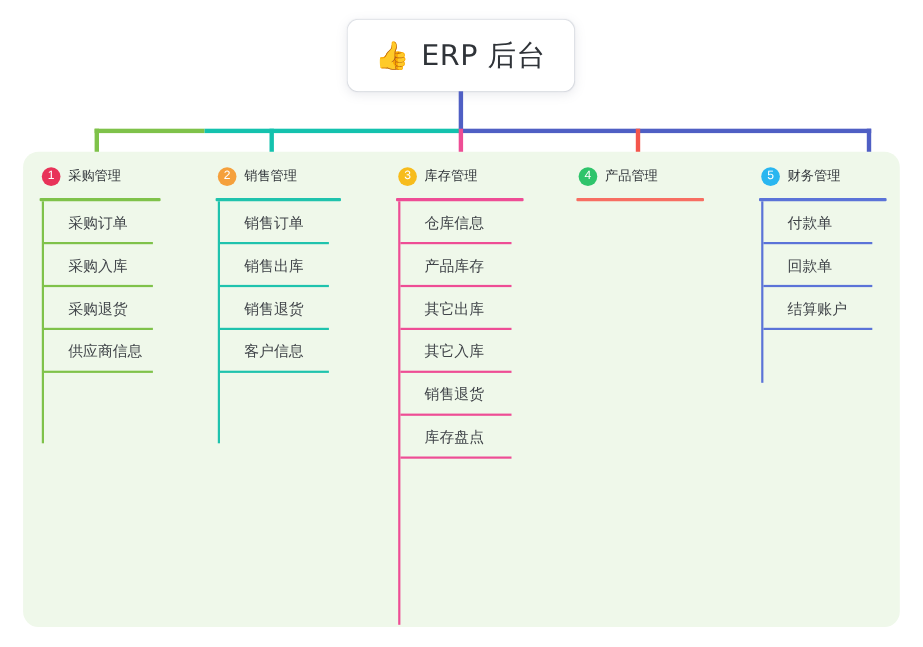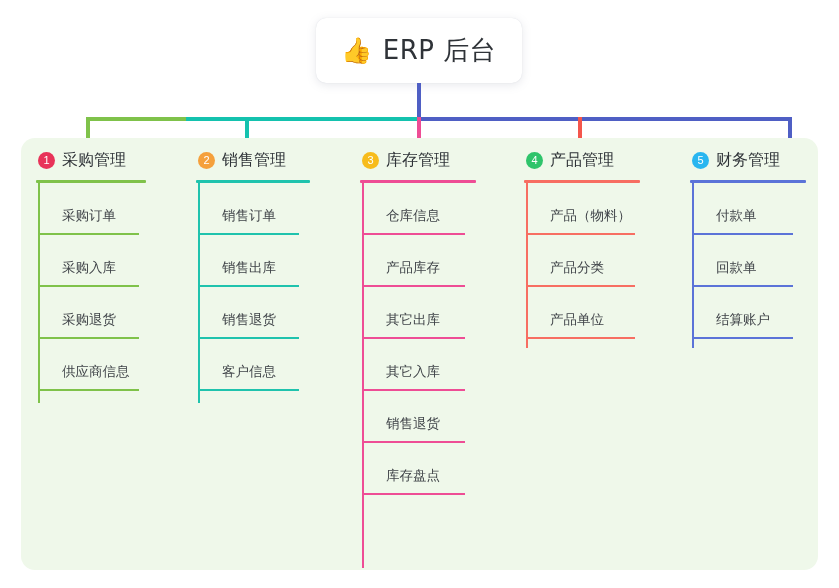--- a/index.html
+++ b/index.html
@@ -112,21 +112,21 @@
     height: 17px;
     border-radius: 50%;
     color: #ffffff;
     font-size: 11px;
     line-height: 17px;
     text-align: center;
     flex: none;
     font-family: "Liberation Sans", sans-serif;
   }
   .col-title {
-    font-size: 16px;
+    font-size: 12px;
     color: #2f3338;
     white-space: nowrap;
     text-align: center;
   }
   .head-rule {
     height: 3px;
     margin-top: 8px;
     border-radius: 1px;
   }
   .col-1 .head-rule { width: 110px; }
@@ -142,21 +142,21 @@
     padding-left: 2px;
   }
   .trunk {
     position: absolute;
     left: 2px;
     top: 0;
     width: 2px;
   }
   .leaf {
     position: relative;
-    height: 52px;
+    height: 39px;
     box-sizing: border-box;
   }
   .leaf-text {
     position: absolute;
     left: 24px;
     bottom: 10px;
     font-size: 13.5px;
     color: #404449;
     white-space: nowrap;
   }
@@ -276,35 +276,20 @@
         <div class="leaf-rule" style="background: rgb(238, 77, 149);"></div>
       </div>
     </div>
   </div>
 <div class="column col-4">
     <div class="col-head">
       <span class="badge" style="background: rgb(47, 196, 107);">4</span>
       <span class="col-title">产品管理</span>
     </div>
     <div class="head-rule" style="background: rgb(247, 110, 98);"></div>
-    <div class="leaf-wrap">
-      <div class="trunk" style="background: rgb(247, 110, 98); height: 165px;"></div>
-      <div class="leaf">
-        <span class="leaf-text">产品（物料）</span>
-        <div class="leaf-rule" style="background: rgb(247, 110, 98);"></div>
-      </div>
-      <div class="leaf">
-        <span class="leaf-text">产品分类</span>
-        <div class="leaf-rule" style="background: rgb(247, 110, 98);"></div>
-      </div>
-      <div class="leaf">
-        <span class="leaf-text">产品单位</span>
-        <div class="leaf-rule" style="background: rgb(247, 110, 98);"></div>
-      </div>
-    </div>
   </div>
 <div class="column col-5">
     <div class="col-head">
       <span class="badge" style="background: rgb(41, 182, 240);">5</span>
       <span class="col-title">财务管理</span>
     </div>
     <div class="head-rule" style="background: rgb(91, 115, 216);"></div>
     <div class="leaf-wrap">
       <div class="trunk" style="background: rgb(91, 115, 216); height: 165px;"></div>
       <div class="leaf">

